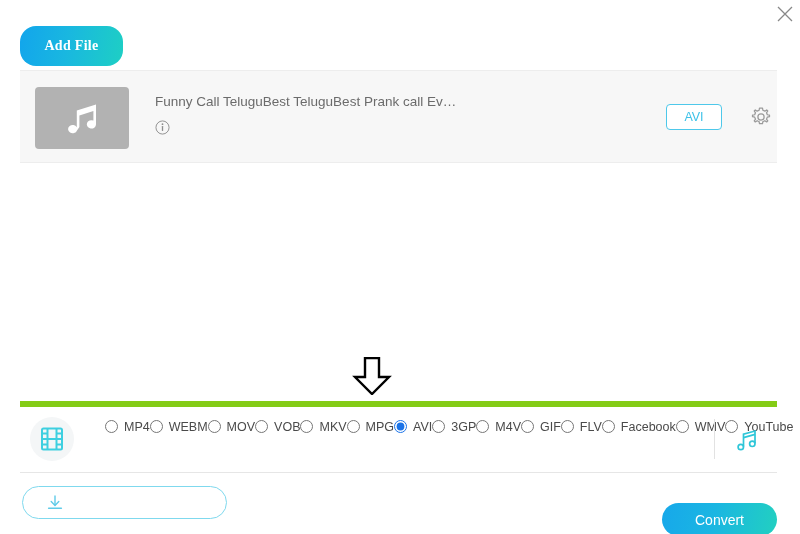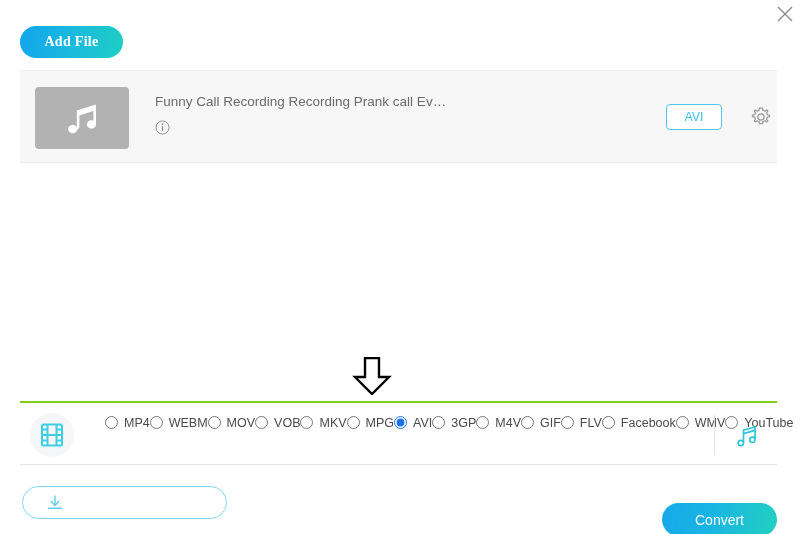--- a/index.html
+++ b/index.html
@@ -26,21 +26,21 @@
     cursor: pointer;
   }
   .close-btn svg { display: block; }
 
   
   .add-file-btn {
     position: absolute;
     left: 20px;
     top: 26px;
     width: 103px;
-    height: 32px;
+    height: 40px;
     border-radius: 16px;
     background: linear-gradient(100deg, #12a5ec 0%, #19b7e0 45%, #1ecfc4 100%);
     color: #ffffff;
     font-family: "Liberation Serif", serif;
     font-size: 14px;
     font-weight: bold;
     letter-spacing: .3px;
     display: flex;
     align-items: center;
     justify-content: center;
@@ -133,22 +133,22 @@
     width: 40px;
     height: 38px;
   }
 
   
   .format-bar {
     position: absolute;
     left: 20px;
     top: 401px;
     width: 757px;
-    height: 64px;
-    border-top: 2px solid #84cc16;
+    height: 72px;
+    border-top: 6px solid #84cc16;
     border-bottom: 1px solid #e6e6e6;
     box-sizing: border-box;
   }
   .media-toggle {
     position: absolute;
     left: 10px;
     top: 10px;
     width: 44px;
     height: 44px;
     border-radius: 50%;
@@ -256,21 +256,21 @@
 <div class="file-panel">
   <div class="file-row">
 
     <div class="file-thumb">
       <svg width="38" height="36" viewBox="0 0 38 36">
         <path d="M14 30.5 a4.6 4.2 0 1 1 -0.2 -3.2 L13.8 10.5 L33 4.5 L33 24.5 a4.6 4.2 0 1 1 -2.6 -3.9 L30.4 11 L16.4 15.4 L16.4 27" fill="#ffffff"></path>
       </svg>
     </div>
 
     <div class="file-meta">
-      <div class="file-title">Funny Call Recording Recording Prank call Ev…</div>
+      <div class="file-title">Funny Call TeluguBest TeluguBest Prank call Ev…</div>
       <svg class="info-icon" viewBox="0 0 16 16">
         <circle cx="8" cy="8" r="7" fill="none" stroke="#8d8d8d" stroke-width="1"></circle>
         <circle cx="8" cy="4.4" r="0.95" fill="#8d8d8d"></circle>
         <rect x="7.3" y="6.4" width="1.4" height="5.4" rx="0.5" fill="#8d8d8d"></rect>
       </svg>
     </div>
 
   </div>
 </div>
 

